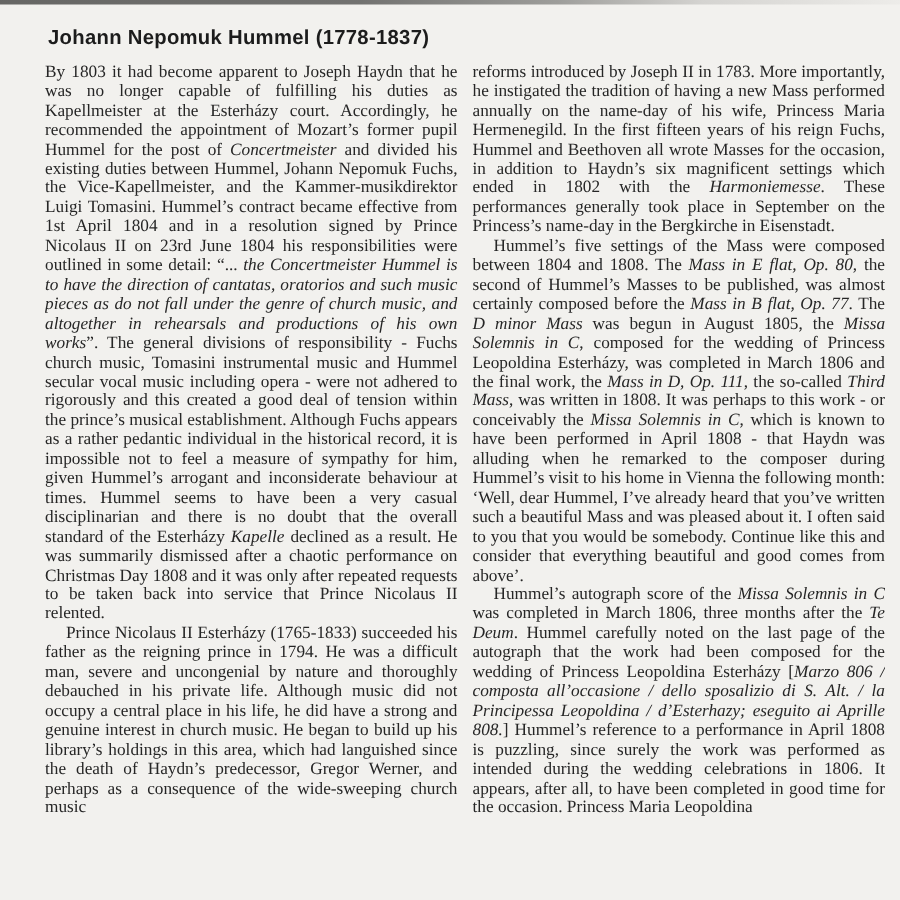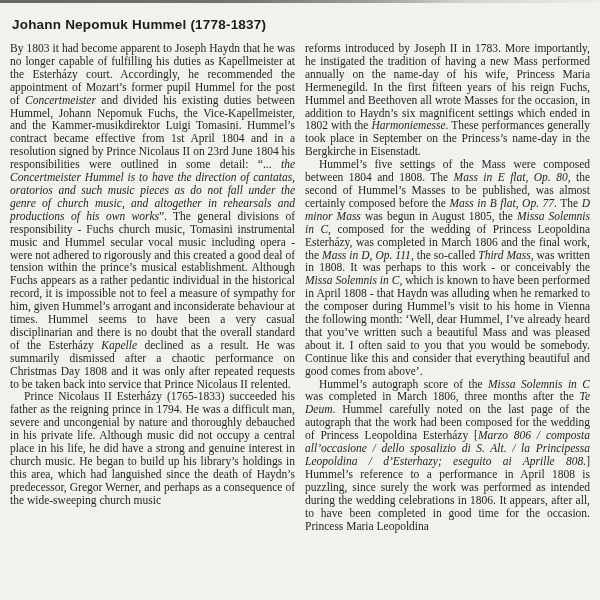--- a/index.html
+++ b/index.html
@@ -5,20 +5,21 @@
   html, body { margin: 0; padding: 0; background: #d8d7d4; }
   .page {
     position: relative;
     width: 600px;
     height: 600px;
     margin: 0 auto;
     background: #f2f1ee;
     overflow: hidden;
     box-sizing: border-box;
     color: #232323;
+    padding-left: 20px;
   }
   .scan-edge-top {
     position: absolute;
     top: 0; left: 0; right: 0;
     height: 3px;
     background: linear-gradient(to right, #4e4e4c 0%, #5c5c5a 40%, #8f8f8c 62%, #cfcecb 78%, #ecebe8 100%);
     opacity: 0.85;
   }
   .header {
     padding: 15px 12px 0 12px;

